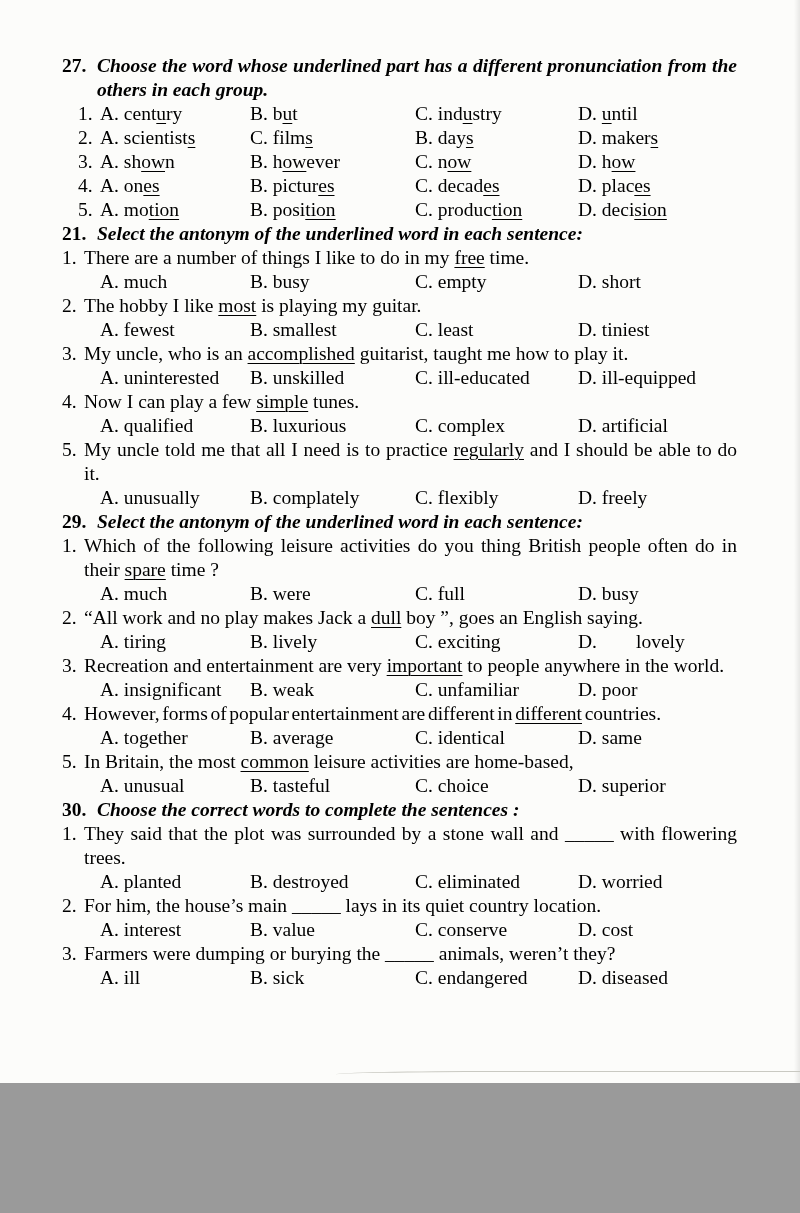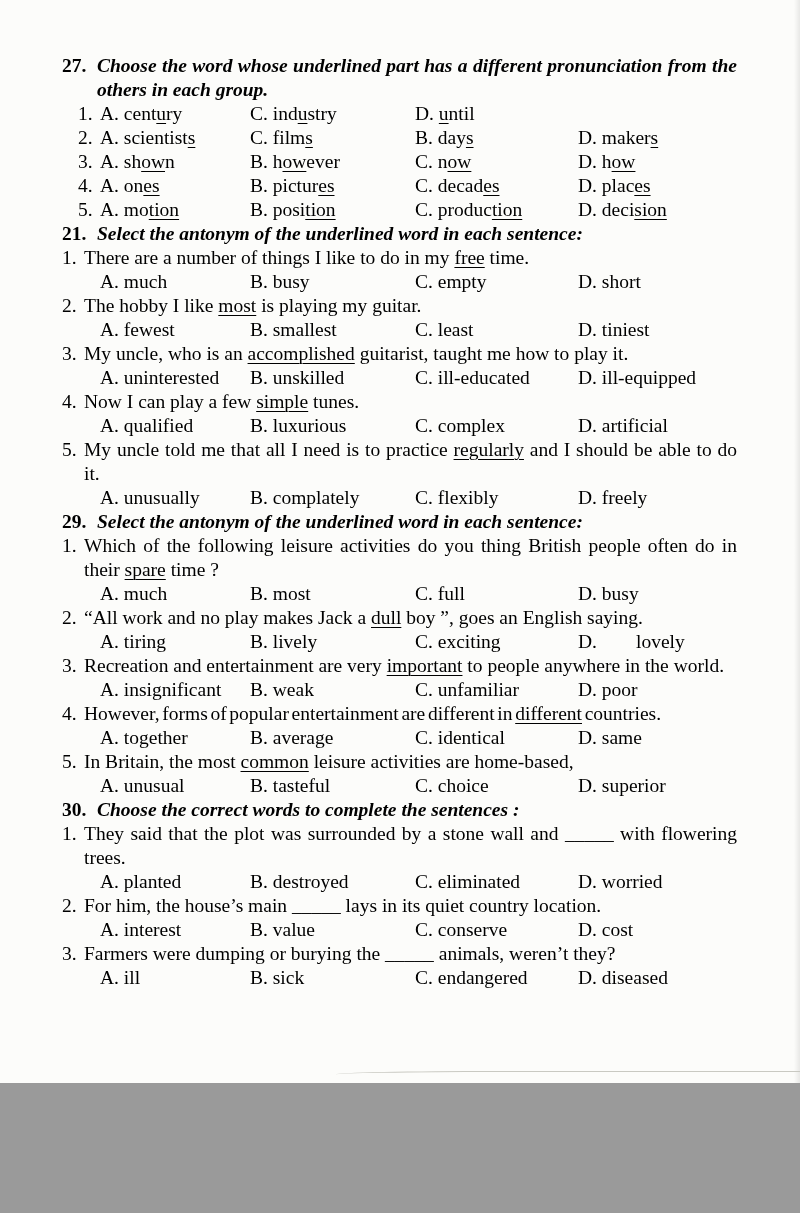--- a/index.html
+++ b/index.html
@@ -84,20 +84,21 @@
 <div class="page">
   <div class="content">
 
     <div class="qhead">
       <span class="qno">27.</span><span>Choose the word whose underlined part has a different pronunciation from the others in each group.</span>
     </div>
 
     <div class="row27">
       <span class="inum">1.</span>
       <span>A. cent<u>u</u>ry</span>
+      <span>B. b<u>u</u>t</span>
       <span>C. ind<u>u</u>stry</span>
       <span>D. <u>u</u>ntil</span>
     </div>
     <div class="row27">
       <span class="inum">2.</span>
       <span>A. scientist<u>s</u></span>
       <span>C. film<u>s</u></span>
       <span>B. day<u>s</u></span>
       <span>D. maker<u>s</u></span>
     </div>
@@ -174,21 +175,21 @@
     </div>
 
     <div class="qhead">
       <span class="qno">29.</span><span>Select the antonym of the underlined word in each sentence:</span>
     </div>
 
     <div class="item">
       <div class="stem"><span class="inum">1.</span><span>Which of the following leisure activities do you thing British people often do in their <u>spare</u> time ?</span></div>
       <div class="opts">
         <span>A. much</span>
-        <span>B. most</span>
+        <span>B. were</span>
         <span>C. full</span>
         <span>D. busy</span>
       </div>
     </div>
     <div class="item">
       <div class="stem"><span class="inum">2.</span><span>“All work and no play makes Jack a <u>dull</u> boy ”, goes an English saying.</span></div>
       <div class="opts">
         <span>A. tiring</span>
         <span>B. lively</span>
         <span>C. exciting</span>

